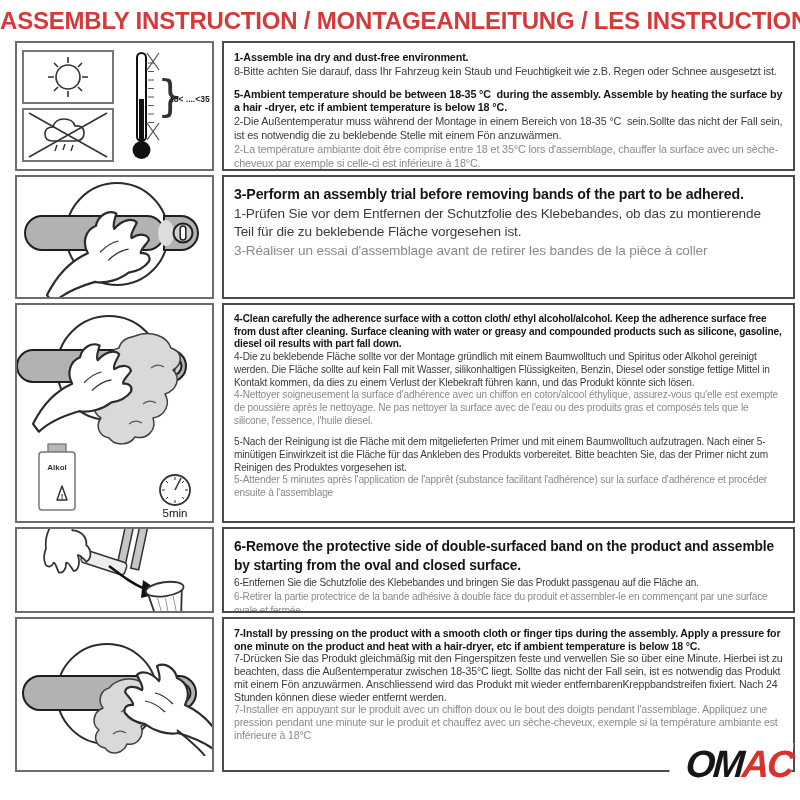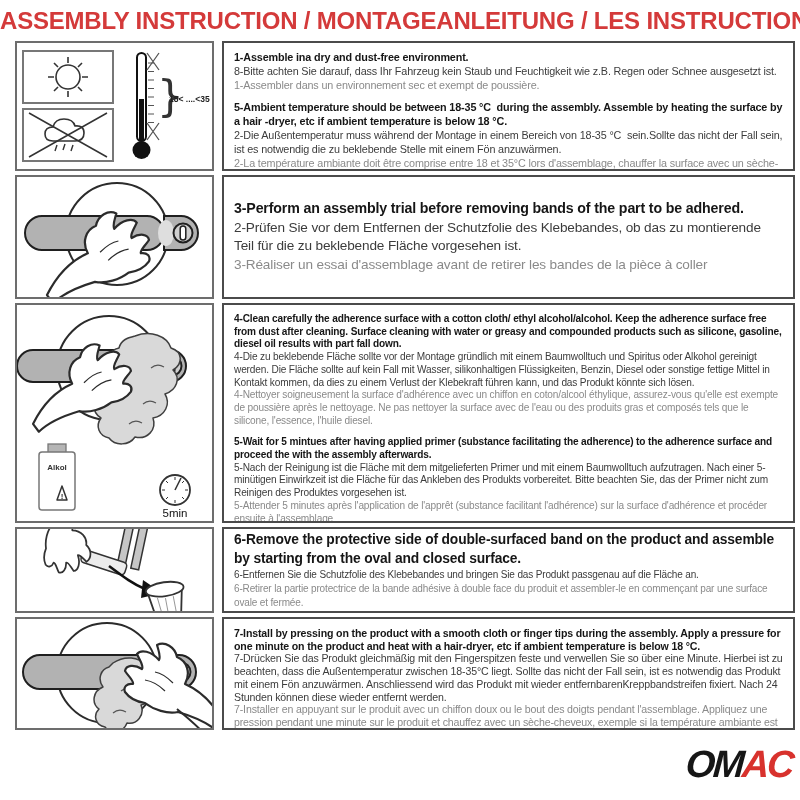--- a/index.html
+++ b/index.html
@@ -19,28 +19,28 @@
   #rows{display:block}
   .row{display:flex;gap:8px;margin:0 5px 4px 15px;align-items:stretch}
   .cell-ill{
     flex:0 0 199px;box-sizing:border-box;border:2px solid #6d6d6d;background:#fff;
     display:flex;align-items:center;justify-content:center;overflow:hidden;
   }
   .cell-text{
     flex:1;box-sizing:border-box;border:2px solid #4b4b4b;background:#fff;
     padding:8px 10px;overflow:hidden;display:flex;flex-direction:column;
   }
-  .center-v{justify-content:center}
+  .center-v{justify-content:flex-start}
   .para{margin:0;white-space:pre-wrap;letter-spacing:-0.15px}
   .para.en{font-weight:bold;color:#161616}
   .para.de{color:#3c3c3c}
   .para.fr{color:#8a8a8a}
   .gap{height:9px;flex:none}
   
-  .r0{height:130px}.r1{height:124px}.r2{height:220px}.r3{height:86px}.r4{height:113px}
+  .r0{height:130px}.r1{height:124px}.r2{height:220px}.r3{height:86px}.r4{height:155px}
   
   .fs-a .para{font-size:10.8px;line-height:1.28}
   .fs-b .para{font-size:13.6px;line-height:1.38}
   .fs-b .para.en{font-size:14.2px}
   .fs-c .para{font-size:10.1px;line-height:1.26}
   .fs-d .para{font-size:10px;line-height:1.4}
   .fs-d .para.en{font-size:13.8px}
   .fs-e .para{font-size:10.6px;line-height:1.2}
   .logo{
     position:absolute;top:743px;right:8px;background:#fff;padding:2px 0 2px 16px;
@@ -77,21 +77,20 @@
               <path d="M131,20 h6 M131,28.5 h6 M131,37 h6 M131,45.5 h6 M131,54 h6 M131,62.5 h6 M131,71 h6 M131,79.5 h6" stroke="#555" stroke-width="1"></path>
               <path d="M130,10 L142,27 M142,10 L130,27 M130,80 L142,97 M142,80 L130,97" stroke="#555" stroke-width="1.3" fill="none"></path>
               <text x="140" y="68" font-size="42" fill="#333" font-family="DejaVu Sans, sans-serif">}</text>
               <text x="152" y="59" font-size="8.5" font-weight="bold" fill="#222" font-family="Liberation Sans, sans-serif">18&lt; ....&lt;35 C</text>
             </g>
           </svg>
         </div>
     <div class="cell-text">
           <p class="para en">1-Assemble ina dry and dust-free environment.</p>
           <p class="para de">8-Bitte achten Sie darauf, dass Ihr Fahrzeug kein Staub und Feuchtigkeit wie z.B. Regen oder Schnee ausgesetzt ist.</p>
-          <p class="para fr">1-Assembler dans un environnement sec et exempt de poussière.</p>
           <div class="gap"></div>
           <p class="para en">5-Ambient temperature should be between 18-35 °C  during the assembly. Assemble by heating the surface by a hair -dryer, etc if ambient temperature is below 18 °C.</p>
           <p class="para de">2-Die Außentemperatur muss während der Montage in einem Bereich von 18-35 °C  sein.Sollte das nicht der Fall sein, ist es notwendig die zu beklebende Stelle mit einem Fön anzuwärmen.</p>
           <p class="para fr">2-La température ambiante doit être comprise entre 18 et 35°C lors d'assemblage, chauffer la surface avec un sèche-cheveux par exemple si celle-ci est inférieure à 18°C.</p>
         </div>
   </section>
 
   <section class="row r1 fs-b">
     <div class="cell-ill">
           <svg width="195" height="120" viewBox="0 0 195 120">
@@ -104,21 +103,21 @@
               <rect x="163.2" y="49" width="5.6" height="14" rx="2.8" fill="#ffffff" stroke="#1f1f1f" stroke-width="1.5"></rect>
             </g>
             <g transform="translate(30,12) scale(1.02)">
               <path d="M0,104 C10,84 24,70 40,63 C34,52 38,40 48,36 C50,26 60,20 68,24 C66,31 64,36 66,39 C74,30 84,28 88,33 C85,40 81,45 83,48 C91,43 99,44 100,50 C96,56 91,60 92,63 C98,62 102,66 100,71 C95,78 87,81 80,82 C71,89 58,93 47,91 C30,96 14,104 6,112 Z" fill="#ffffff" stroke="#2b2b2b" stroke-width="2.2" stroke-linejoin="round"></path>
               <path d="M52,62 C58,56 64,52 70,51 M60,70 C66,64 74,60 80,59" fill="none" stroke="#2b2b2b" stroke-width="1.2"></path>
             </g>
           </svg>
         </div>
     <div class="cell-text center-v">
           <p class="para en">3-Perform an assembly trial before removing bands of the part to be adhered.</p>
-          <p class="para de">2-Prüfen Sie vor dem Entfernen der Schutzfolie des Klebebandes, ob das zu montierende Teil für die zu beklebende Fläche vorgesehen ist.</p>
+          <p class="para de">1-Prüfen Sie vor dem Entfernen der Schutzfolie des Klebebandes, ob das zu montierende Teil für die zu beklebende Fläche vorgesehen ist.</p>
           <p class="para fr">3-Réaliser un essai d'assemblage avant de retirer les bandes de la pièce à coller</p>
         </div>
   </section>
 
   <section class="row r2 fs-c">
     <div class="cell-ill">
           <svg width="195" height="214" viewBox="0 0 195 214">
             <circle cx="92" cy="62" r="52" fill="#fff" stroke="#2b2b2b" stroke-width="2"></circle>
             <g>
               <rect x="0" y="44" width="136" height="32" rx="16" fill="#b2b2b2" stroke="#1f1f1f" stroke-width="2"></rect>
@@ -146,21 +145,20 @@
               <path d="M158,184 L164,172" stroke="#333" stroke-width="1.5"></path>
               <text x="158" y="211" font-size="11.5" fill="#111" text-anchor="middle" font-family="Liberation Sans, sans-serif">5min</text>
             </g>
           </svg>
         </div>
     <div class="cell-text">
           <p class="para en">4-Clean carefully the adherence surface with a cotton cloth/ ethyl alcohol/alcohol. Keep the adherence surface free from dust after cleaning. Surface cleaning with water or greasy and compounded products such as silicone, gasoline, diesel oil results with part fall down.</p>
           <p class="para de">4-Die zu beklebende Fläche sollte vor der Montage gründlich mit einem Baumwolltuch und Spiritus oder Alkohol gereinigt werden. Die Fläche sollte auf kein Fall mit Wasser, silikonhaltigen Flüssigkeiten, Benzin, Diesel oder sonstige fettige Mittel in Kontakt kommen, da dies zu einem Verlust der Klebekraft führen kann, und das Produkt könnte sich lösen.</p>
           <p class="para fr">4-Nettoyer soigneusement la surface d'adhérence avec un chiffon en coton/alcool éthylique, assurez-vous qu'elle est exempte de poussière après le nettoyage. Ne pas nettoyer la surface avec de l'eau ou des produits gras et composés tels que le silicone, l'essence, l'huile diesel.</p>
           <div class="gap"></div>
-          <p class="para en">5-Wait for 5 mintues after having applied primer (substance facilitating the adherence) to the adherence surface and proceed the with the assembly afterwards.</p>
           <p class="para de">5-Nach der Reinigung ist die Fläche mit dem mitgelieferten Primer und mit einem Baumwolltuch aufzutragen. Nach einer 5-minütigen Einwirkzeit ist die Fläche für das Ankleben des Produkts vorbereitet. Bitte beachten Sie, das der Primer nicht zum Reinigen des Produktes vorgesehen ist.</p>
           <p class="para fr">5-Attender 5 minutes après l'application de l'apprêt (substance facilitant l'adhérence) sur la surface d'adhérence et procéder ensuite à l'assemblage</p>
         </div>
   </section>
 
   <section class="row r3 fs-d">
     <div class="cell-ill">
           <svg width="195" height="112" viewBox="0 0 195 112">
             <g transform="rotate(12 115 34)">
               <rect x="104" y="4" width="8" height="50" fill="#c6c6c6" stroke="#333" stroke-width="1.5"></rect>

